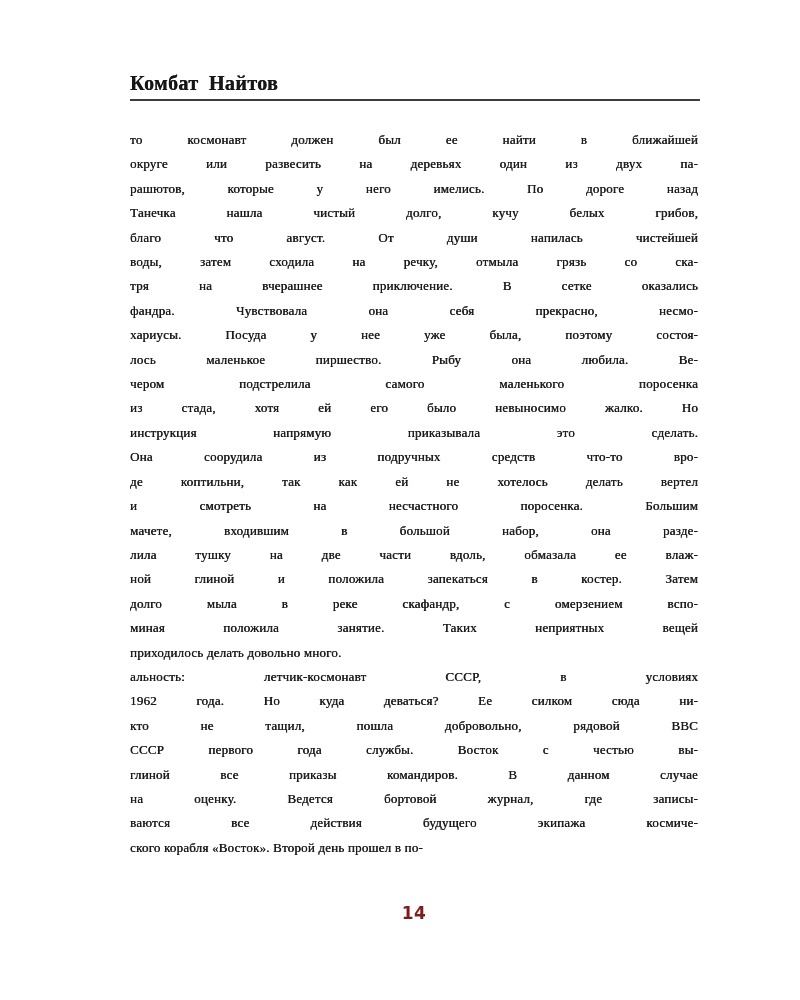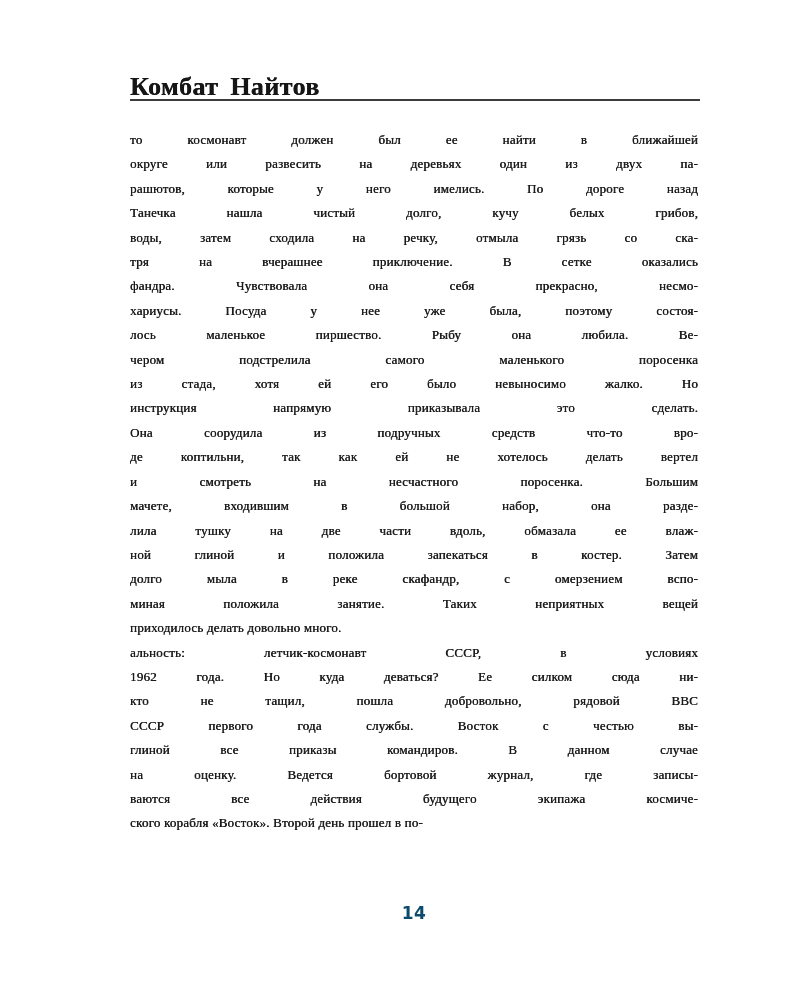--- a/index.html
+++ b/index.html
@@ -14,21 +14,21 @@
     background: #ffffff;
     overflow: hidden;
     font-family: "Liberation Serif", serif;
     color: #1b1b1b;
   }
   .running-header {
     position: absolute;
     left: 130px;
     top: 72px;
     width: 570px;
-    font-size: 26px;
+    font-size: 20px;
     font-weight: 700;
     letter-spacing: 0.4px;
     word-spacing: 5px;
     color: #161616;
     text-shadow: 0.3px 0 0 currentColor;
   }
   .header-rule {
     position: absolute;
     left: 130px;
     top: 99px;
@@ -61,37 +61,38 @@
   .page-number {
     position: absolute;
     left: 130px;
     top: 903px;
     width: 568px;
     text-align: center;
     font-family: "DejaVu Sans", sans-serif;
     font-size: 17px;
     font-weight: 700;
     letter-spacing: 0.5px;
-    color: #0c4a6e;
+    color: #7f1d1d;
   }
 </style>
 </head>
 <body>
 
 <div class="page">
 
   <div class="running-header">Комбат Найтов</div>
 
   <div class="header-rule"></div>
 
   <div class="body-text">
       <div class="line">то космонавт должен был ее найти в ближайшей</div>
       <div class="line">округе или развесить на деревьях один из двух па-</div>
       <div class="line">рашютов, которые у него имелись. По дороге назад</div>
       <div class="line">Танечка нашла чистый долго, кучу белых грибов,</div>
+      <div class="line">благо что август. От души напилась чистейшей</div>
       <div class="line">воды, затем сходила на речку, отмыла грязь со ска-</div>
       <div class="line">тря на вчерашнее приключение. В сетке оказались</div>
       <div class="line">фандра. Чувствовала она себя прекрасно, несмо-</div>
       <div class="line">хариусы. Посуда у нее уже была, поэтому состоя-</div>
       <div class="line">лось маленькое пиршество. Рыбу она любила. Ве-</div>
       <div class="line">чером подстрелила самого маленького поросенка</div>
       <div class="line">из стада, хотя ей его было невыносимо жалко. Но</div>
       <div class="line">инструкция напрямую приказывала это сделать.</div>
       <div class="line">Она соорудила из подручных средств что-то вро-</div>
       <div class="line">де коптильни, так как ей не хотелось делать вертел</div>

